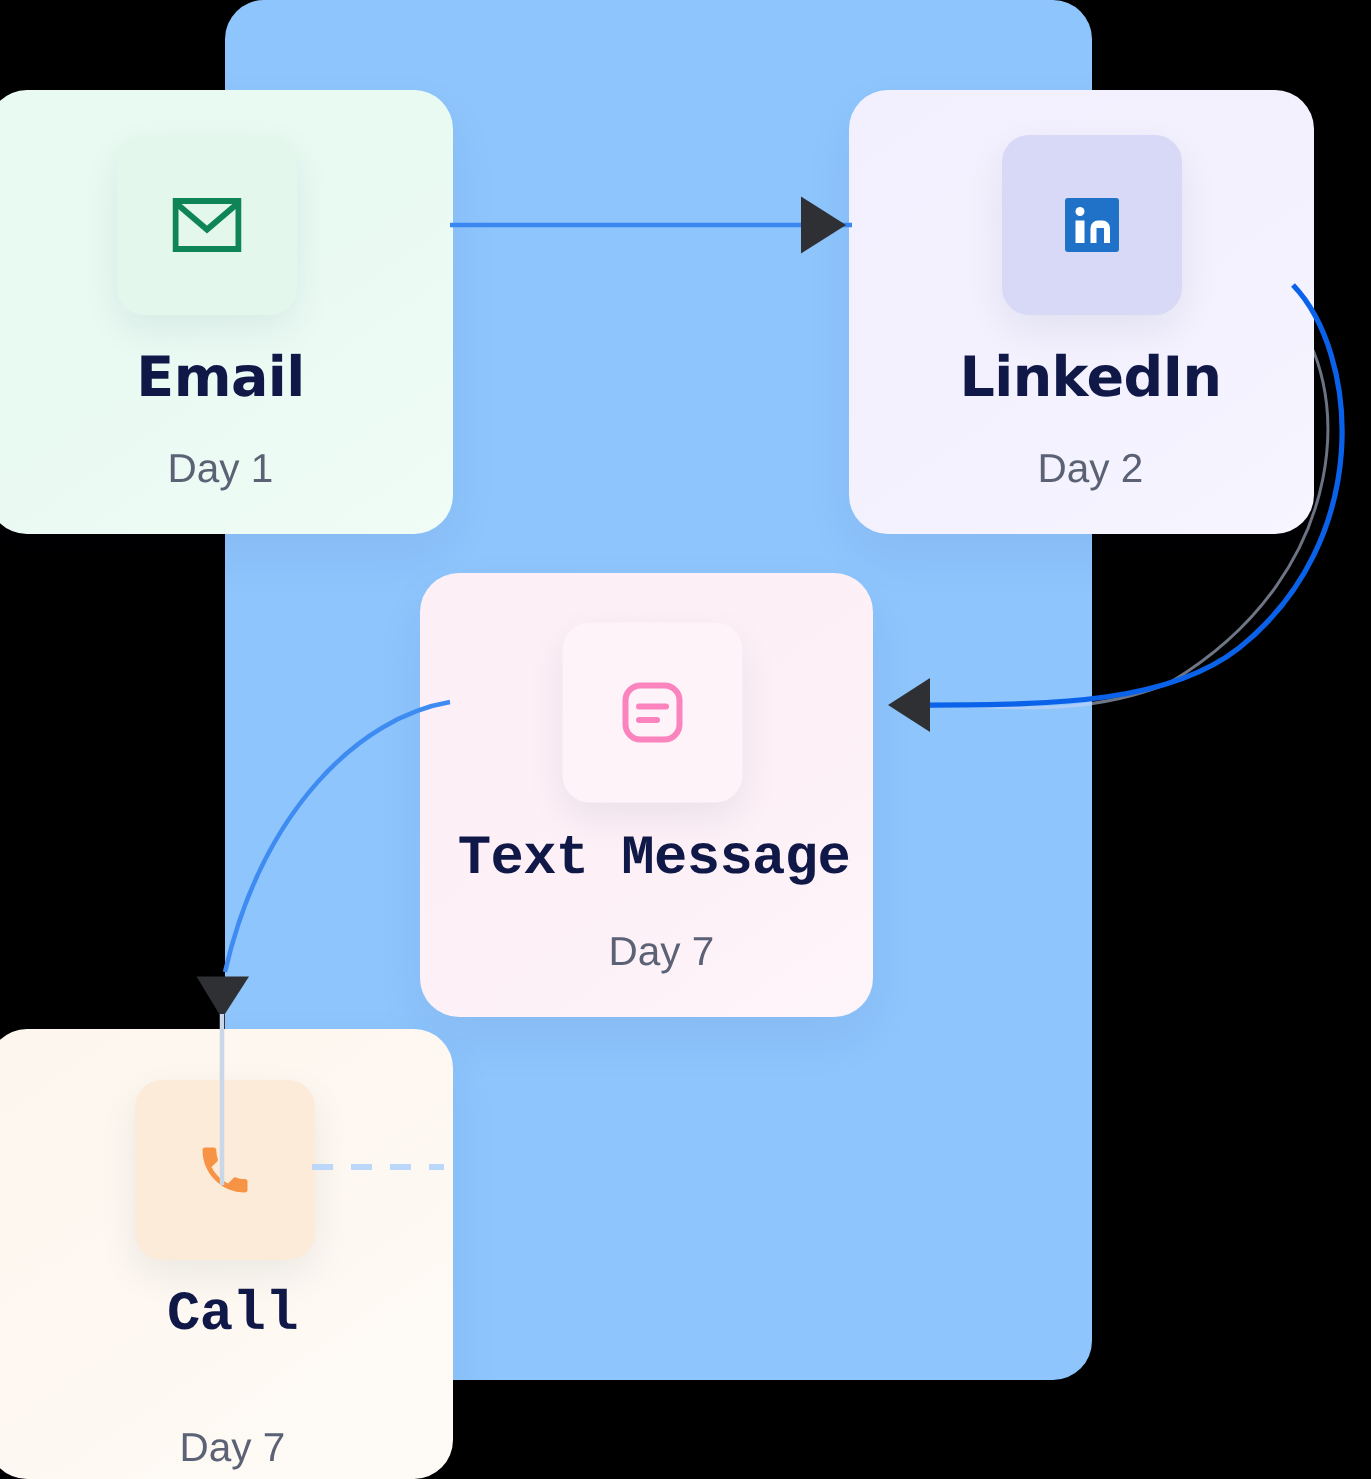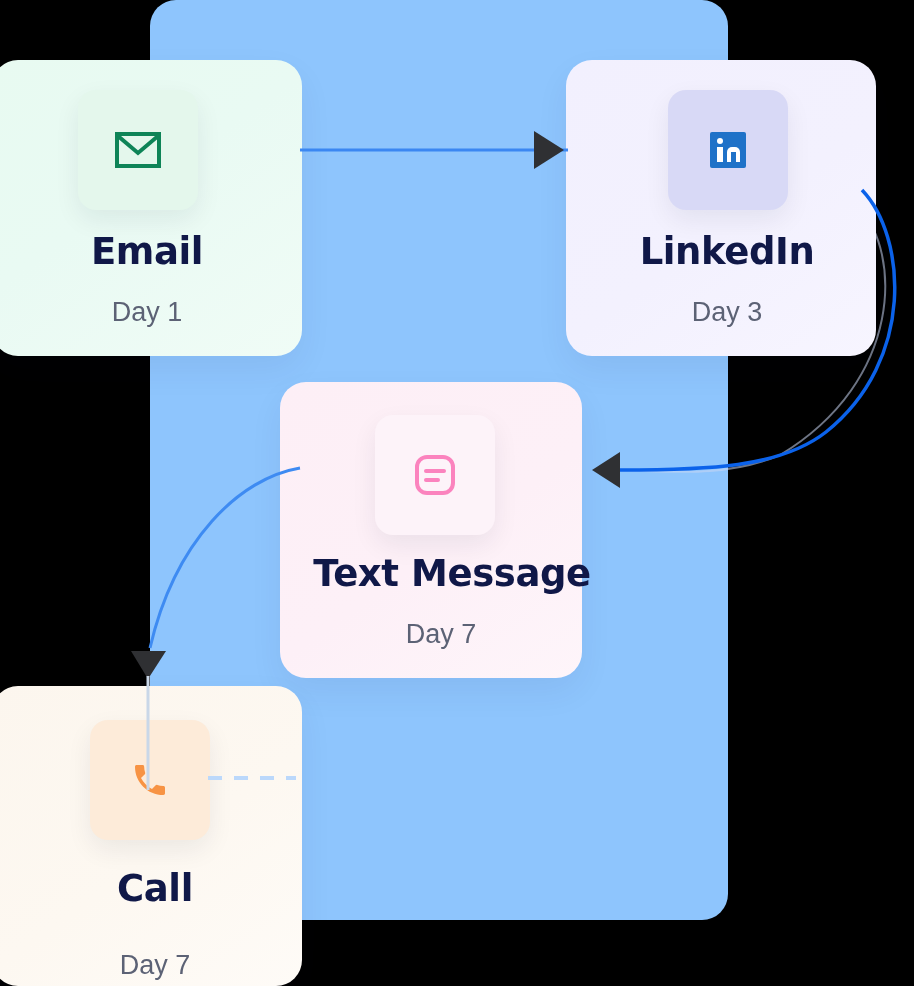--- a/index.html
+++ b/index.html
@@ -103,23 +103,23 @@
     text-align: center;
     font-size: 27px;
     font-weight: 400;
     color: #5C6275;
     font-family: "Liberation Sans", sans-serif;
   }
   .card-email .card-title    { top: 170px; }
   .card-email .card-day      { top: 237px; }
   .card-linkedin .card-title { top: 170px; left: 6px; }
   .card-linkedin .card-day   { top: 237px; left: 6px; }
-  .card-text .card-title     { top: 170px; left: 21px; }
+  .card-text .card-title     { top: 170px; left: 5px; font-family: Liberation Mono, monospace; }
   .card-text .card-day       { top: 237px; left: 10px; }
-  .card-call .card-title     { top: 181px; left: 8px; }
+  .card-call .card-title     { top: 170px; left: 8px; font-family: Liberation Mono, monospace; }
   .card-call .card-day       { top: 237px; left: 8px; margin-top: 27px; }
 
   
   .li-square {
     width: 36px; height: 36px;
     background: #1F72C8;
     border-radius: 2px;
     position: relative;
   }
   .li-dot {
@@ -172,21 +172,21 @@
 
   <div class="card card-linkedin">
     <div class="icon-tile tile-linkedin">
       <div class="li-square">
         <span class="li-dot"></span>
         <span class="li-bar"></span>
         <span class="li-n"></span>
       </div>
     </div>
     <div class="card-title">LinkedIn</div>
-    <div class="card-day">Day 3</div>
+    <div class="card-day">Day 2</div>
   </div>
 
   <div class="card card-text">
     <div class="icon-tile tile-text">
       <svg width="44" height="44" viewBox="0 0 44 44">
         <rect x="4" y="4" width="36" height="36" rx="10" ry="10" fill="none" stroke="#FB83BE" stroke-width="4"></rect>
         <line x1="13" y1="18" x2="31" y2="18" stroke="#FB83BE" stroke-width="4" stroke-linecap="round"></line>
         <line x1="13" y1="27" x2="25" y2="27" stroke="#FB83BE" stroke-width="4" stroke-linecap="round"></line>
       </svg>
     </div>

